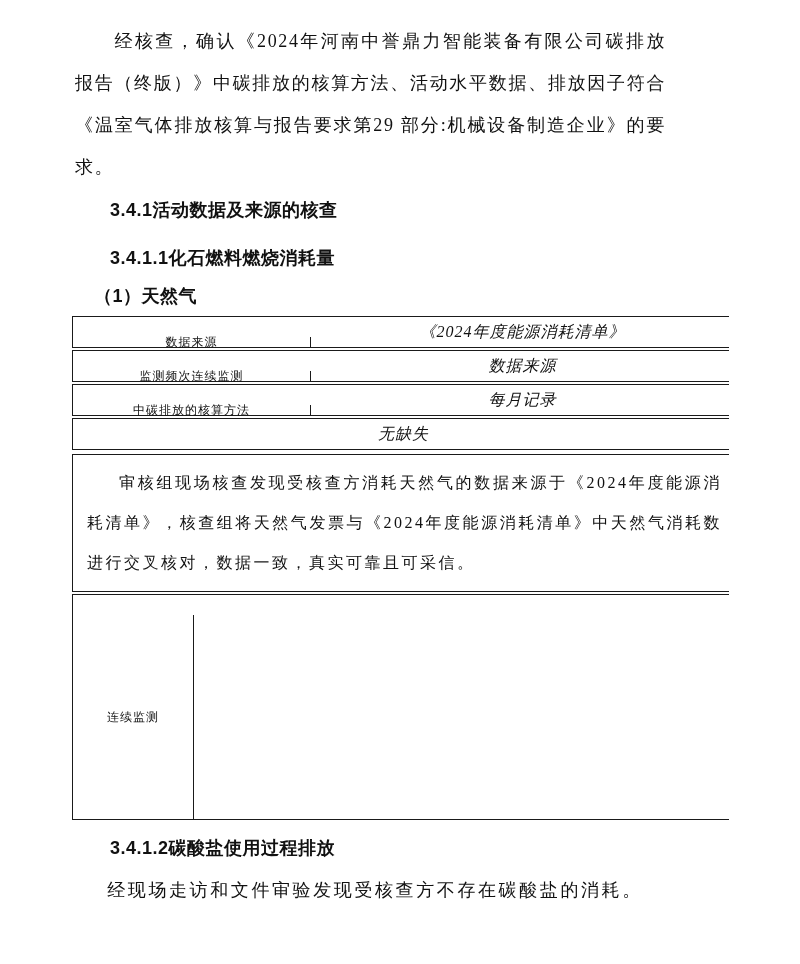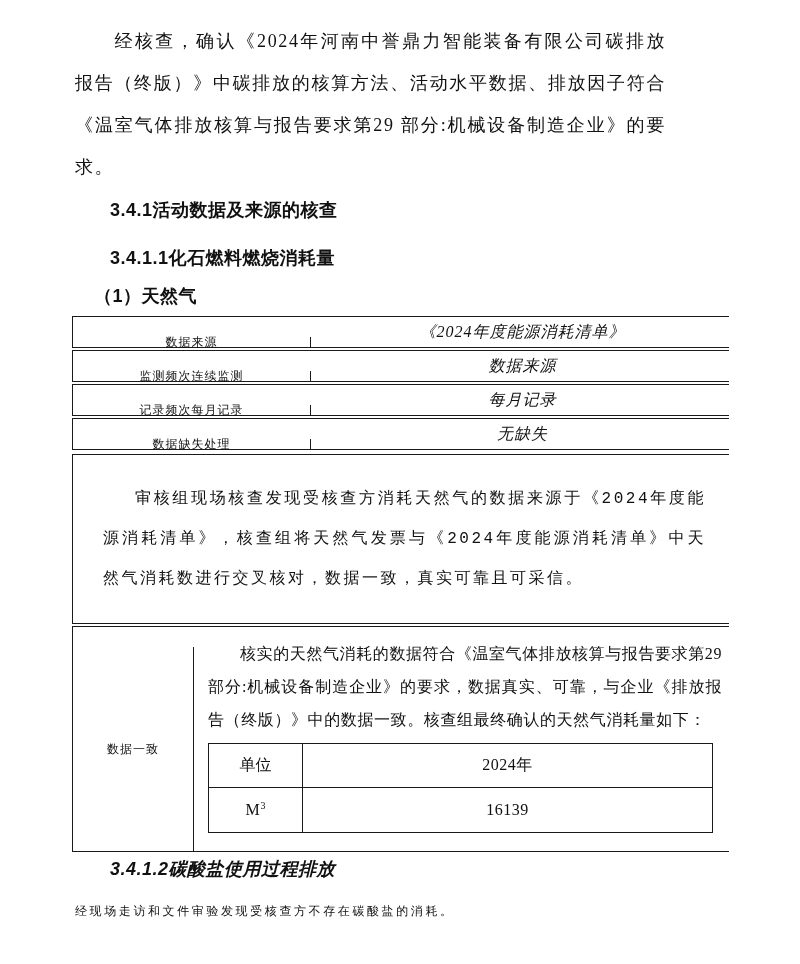--- a/index.html
+++ b/index.html
@@ -25,21 +25,21 @@
     font-family:"Liberation Sans","DejaVu Sans",sans-serif;
     font-weight:bold;
     font-size:18px;
     line-height:24px;
     letter-spacing:0.5px;
     margin:10px 0 0 38px;
   }
   .h.first{margin-top:8px;}
   .h.spaced{margin-top:24px;}
   .h.item{margin:14px 0 0 22px;}
-  .h.after-table{margin-top:5px;font-style:italic;}
+  .h.after-table{margin-top:16px;}
   
   .vtable{margin-top:8px;width:663px;}
   .trow{
     box-sizing:border-box;
     display:flex;
     border:1px solid #1a1a1a;
     margin-top:2px;
     background:#fff;
   }
   .trow.r1{margin-top:0;}
@@ -64,26 +64,25 @@
     letter-spacing:1px;
     font-style:italic;
   }
   .tcontent{
     flex:1;
     box-sizing:border-box;
     padding:8px 12px 8px 14px;
     font-size:16px;
   }
   .cross-text{
-    margin:16px;
+    margin:0;
     line-height:40px;
     letter-spacing:2.5px;
     text-indent:2em;
     text-align:justify;
-    font-family:Liberation Mono, monospace;
   }
   .concl-text{
     margin:2px 0 0 0;
     line-height:33px;
     letter-spacing:0.6px;
     text-indent:2em;
     text-align:justify;
   }
   
   .itable{
@@ -106,24 +105,25 @@
     font-size:16px;
   }
   .ivalue{
     flex:1;
     display:flex;align-items:center;justify-content:center;
     font-size:16px;
     letter-spacing:0.5px;
   }
   .ilabel sup{font-size:10px;line-height:1;margin-left:1px;transform:translateY(-4px);}
   .bodytext{
-    margin:18px 0 0 3px;
-    font-size:12px;
+    margin:18px 0 0 12px;
+    font-size:18px;
     line-height:24px;
     letter-spacing:2.6px;
+    text-align:center;
   }
 </style>
 </head>
 <body>
 
 <div class="page">
 
   <p class="intro">经核查，确认《2024年河南中誉鼎力智能装备有限公司碳排放报告（终版）》中碳排放的核算方法、活动水平数据、排放因子符合《温室气体排放核算与报告要求第29 部分:机械设备制造企业》的要求。</p>
 
   <div class="h">3.4.1活动数据及来源的核查</div>
@@ -137,53 +137,36 @@
       <div class="tvalue">《2024年度能源消耗清单》</div>
     </div>
 
 
     <div class="trow short">
       <div class="tlabel">监测频次连续监测</div>
       <div class="tvalue">数据来源</div>
     </div>
 
     <div class="trow short">
-      <div class="tlabel">记录频次每月记录</div>
+      <div class="tlabel">中碳排放的核算方法</div>
       <div class="tvalue">每月记录</div>
     </div>
 
     <div class="trow short">
-      <div class="tlabel">数据缺失处理</div>
       <div class="tvalue">无缺失</div>
     </div>
 
     <div class="trow cross">
       <div class="tcontent">
         <p class="cross-text">审核组现场核查发现受核查方消耗天然气的数据来源于《2024年度能源消耗清单》，核查组将天然气发票与《2024年度能源消耗清单》中天然气消耗数进行交叉核对，数据一致，真实可靠且可采信。</p>
       </div>
     </div>
 
     <div class="trow concl">
-      <div class="tlabel narrow">数据一致</div>
-      <div class="tcontent">
-        <p class="concl-text">核实的天然气消耗的数据符合《温室气体排放核算与报告要求第29 部分:机械设备制造企业》的要求，数据真实、可靠，与企业《排放报告（终版）》中的数据一致。核查组最终确认的天然气消耗量如下：</p>
-        <div class="itable">
-          <div class="irow top">
-            <div class="ilabel">单位</div>
-            <div class="ivalue">2024年</div>
-          </div>
-          <div class="irow">
-            <div class="ilabel">
-                <span>M</span>
-                <sup>3</sup>
-              </div>
-            <div class="ivalue">16139</div>
-          </div>
-        </div>
-      </div>
+      <div class="tlabel narrow">连续监测</div>
     </div>
 
   </div>
 
   <div class="h after-table">3.4.1.2碳酸盐使用过程排放</div>
   <p class="bodytext">经现场走访和文件审验发现受核查方不存在碳酸盐的消耗。</p>
 
 </div>
 
 </body></html>

